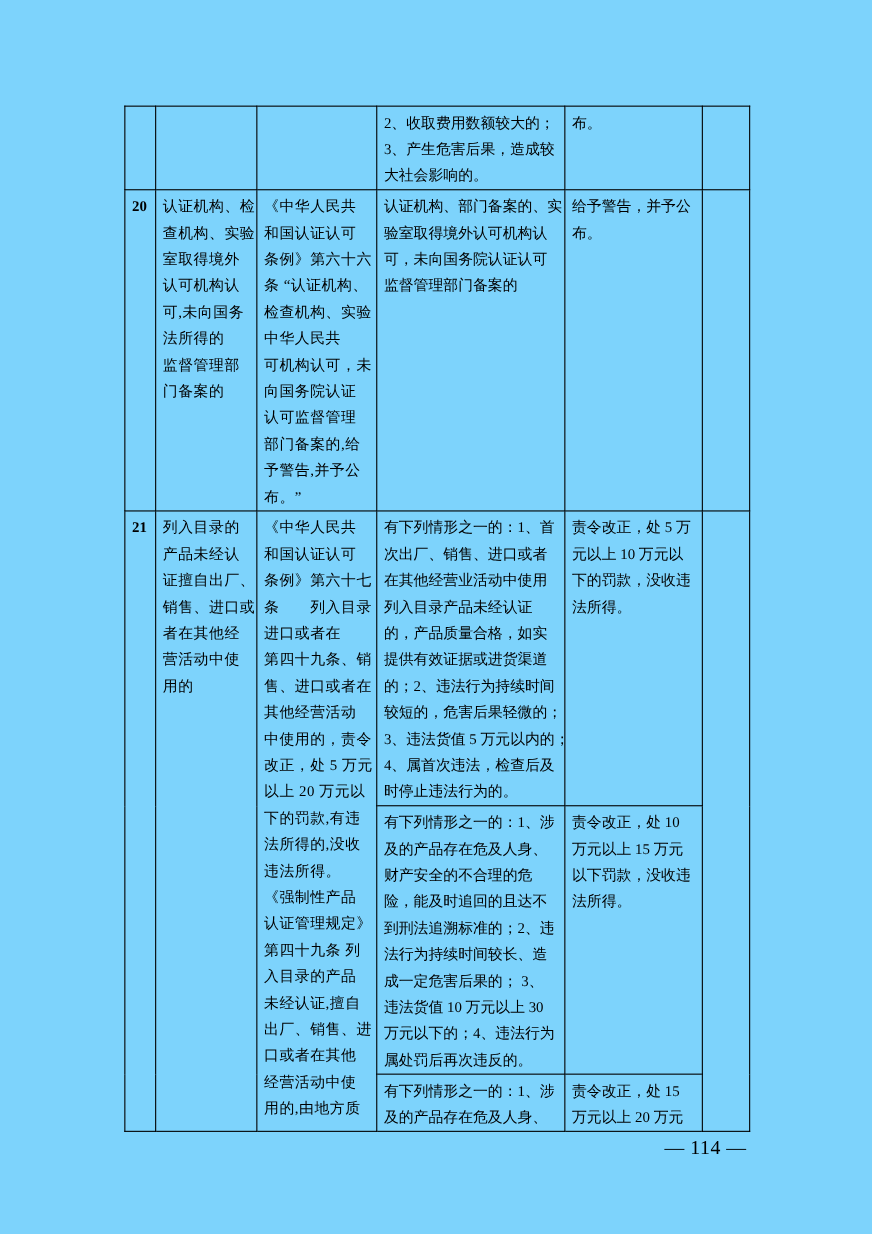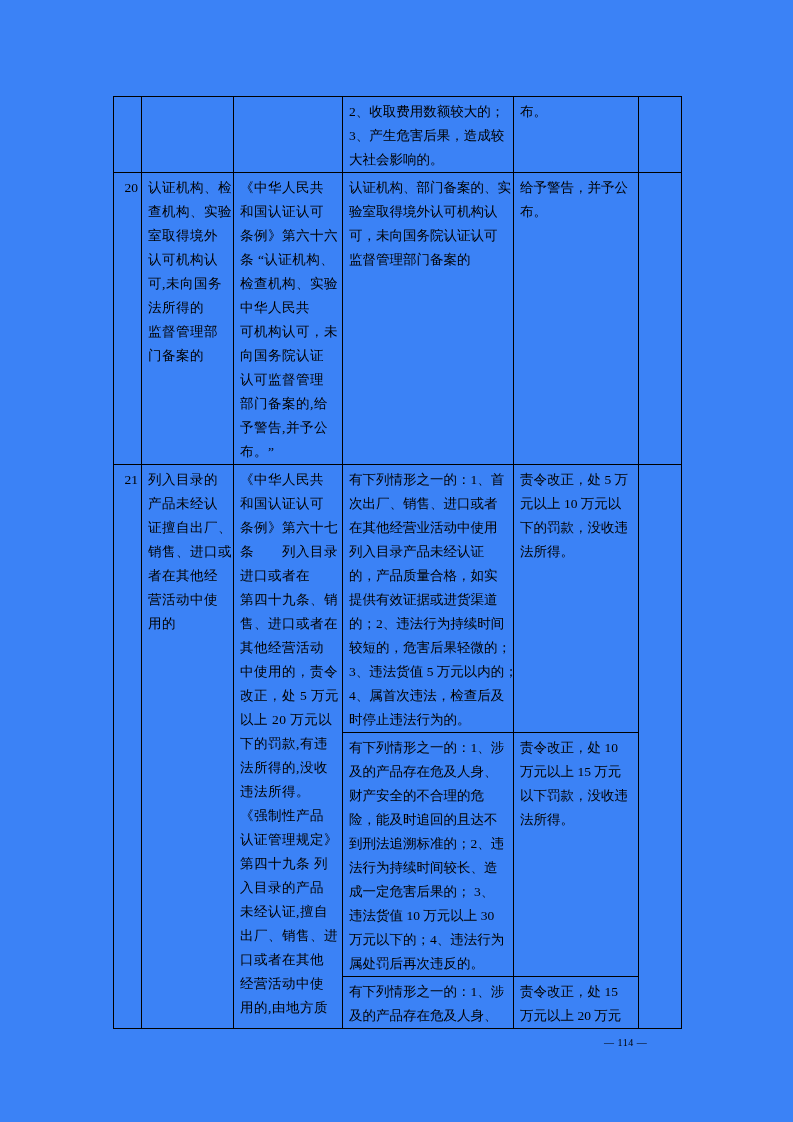--- a/index.html
+++ b/index.html
@@ -1,60 +1,61 @@
 <!DOCTYPE html>
 <html><head>
 <meta charset="utf-8">
 <style>
   html, body { margin: 0; padding: 0; background: #fff; }
   .page {
     position: relative;
     width: 793px;
     height: 1122px;
-    background: #3b82f6;
+    background: #7dd3fc;
     color: #000;
     font-family: "Liberation Serif", "DejaVu Serif", serif;
     overflow: hidden;
   }
   table.ptable {
     position: absolute;
     left: 113px;
     top: 96px;
     width: 568px;
     border-collapse: collapse;
     table-layout: fixed;
   }
   table.ptable td {
     border: 1px solid #000;
     vertical-align: top;
     padding: 3px 3px 0 6px;
     font-size: 13.5px;
     overflow: hidden;
   }
   td.seq {
-    text-align: right;
+    text-align: left;
     padding: 4px 0 0 0;
     font-size: 13px;
+    font-weight: bold;
   }
   td.narrow { padding-left: 8px; letter-spacing: 0.5px; }
   .ln {
     height: 24px;
     line-height: 24px;
     white-space: pre;
   }
   tr.r-prev { height: 72px; }
   tr.r-20   { height: 290px; }
   tr.r-21a  { height: 264px; }
   tr.r-21b  { height: 242px; }
   tr.r-21c  { height: 48px; }
   .footer {
     position: absolute;
     left: 604px;
     top: 1035px;
-    font-size: 10px;
+    font-size: 18px;
     line-height: 16px;
     letter-spacing: 0.5px;
     white-space: pre;
   }
 </style>
 </head>
 <body>
 
 <div class="page">
 

